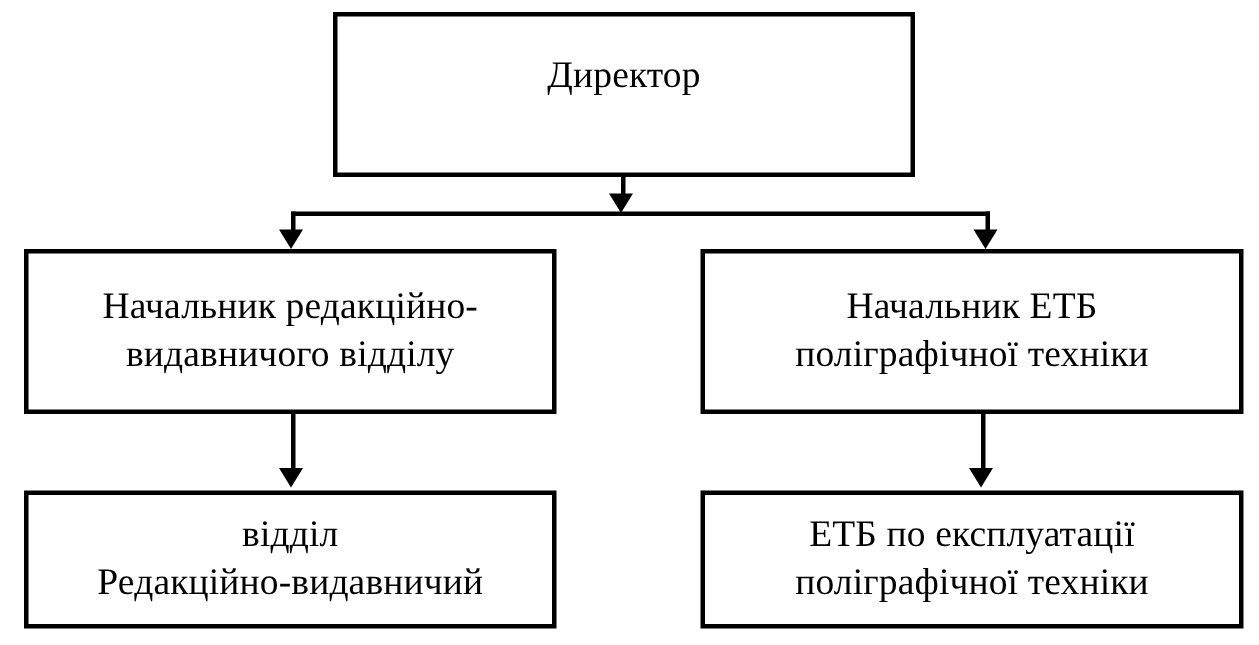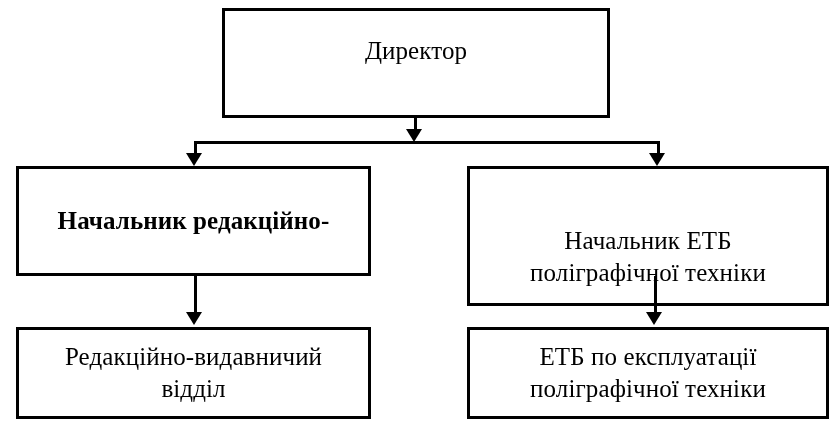--- a/index.html
+++ b/index.html
@@ -24,31 +24,31 @@
     border: 3px solid #000000;
     background: #ffffff;
     display: flex;
     flex-direction: column;
     align-items: center;
     justify-content: center;
     text-align: center;
     line-height: 1.28;
     font-size: 25px;
     letter-spacing: 0.1px;
-    padding: 14px 6px;
+    padding: 2px 6px;
   }
   .node-line {
     display: block;
     white-space: nowrap;
   }
 
   
   #node-director       { left: 222px; top: 8px;   width: 388px; height: 110px; }
-  #node-head-editorial { left: 16px;  top: 166px; width: 355px; height: 110px; font-weight: bold; }
-  #node-head-etb       { left: 467px; top: 166px; width: 362px; height: 140px; justify-content: flex-end; }
+  #node-head-editorial { left: 16px;  top: 166px; width: 355px; height: 110px; }
+  #node-head-etb       { left: 467px; top: 166px; width: 362px; height: 110px; }
   #node-dept-editorial { left: 16px;  top: 327px; width: 355px; height: 92px;  }
   #node-dept-etb       { left: 467px; top: 327px; width: 362px; height: 92px;  }
 
   
   #node-director .box-text { transform: translateY(-12px); }
 
   
   .conn-v {
     position: absolute;
     width: 3px;
@@ -108,40 +108,41 @@
 
   <div class="conn-v" id="drop-left"></div>
   <div class="arrow-head" id="arrow-left-mid"></div>
 
   <div class="conn-v" id="drop-right"></div>
   <div class="arrow-head" id="arrow-right-mid"></div>
 
   <div class="node-box" id="node-head-editorial">
     <div class="box-text">
       <span class="node-line">Начальник редакційно-</span>
+      <span class="node-line">видавничого відділу</span>
     </div>
   </div>
 
   <div class="node-box" id="node-head-etb">
     <div class="box-text">
       <span class="node-line">Начальник ЕТБ</span>
       <span class="node-line">поліграфічної техніки</span>
     </div>
   </div>
 
   <div class="conn-v" id="drop-left-bot"></div>
   <div class="arrow-head" id="arrow-left-bot"></div>
 
   <div class="conn-v" id="drop-right-bot"></div>
   <div class="arrow-head" id="arrow-right-bot"></div>
 
   <div class="node-box" id="node-dept-editorial">
     <div class="box-text">
+      <span class="node-line">відділ</span>
       <span class="node-line">Редакційно-видавничий</span>
-      <span class="node-line">відділ</span>
     </div>
   </div>
 
   <div class="node-box" id="node-dept-etb">
     <div class="box-text">
       <span class="node-line">ЕТБ по експлуатації</span>
       <span class="node-line">поліграфічної техніки</span>
     </div>
   </div>
 

